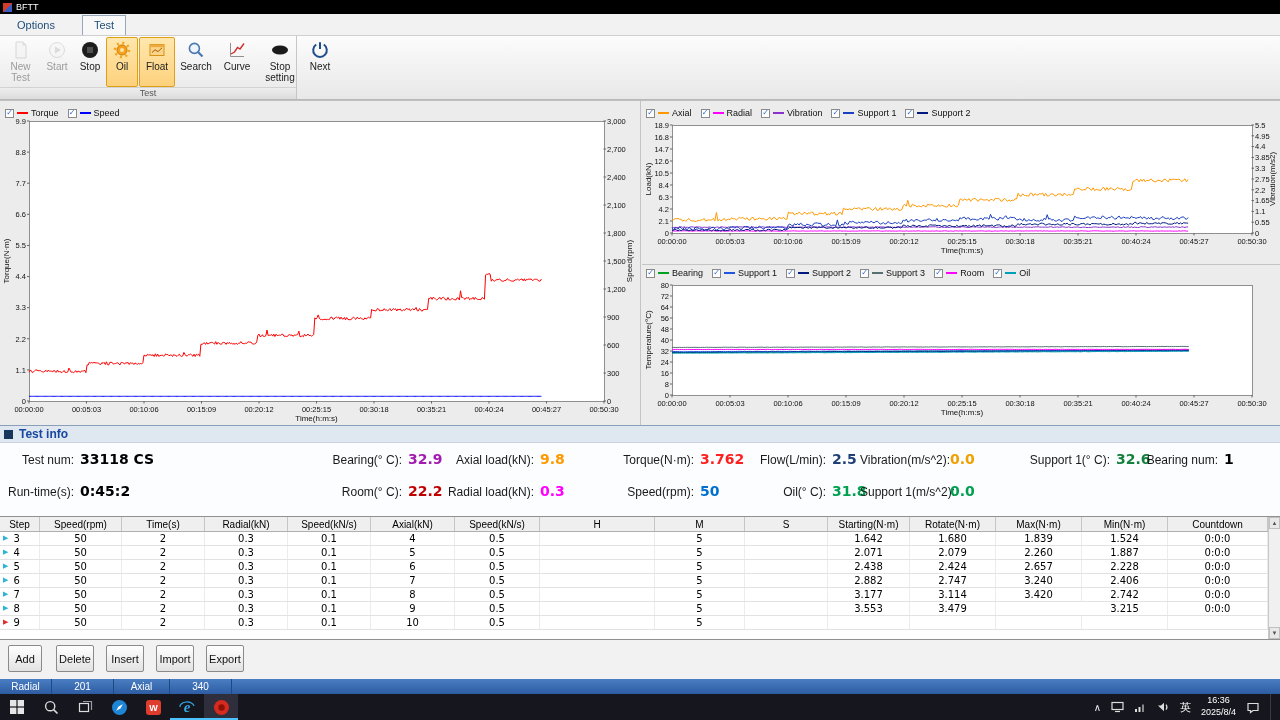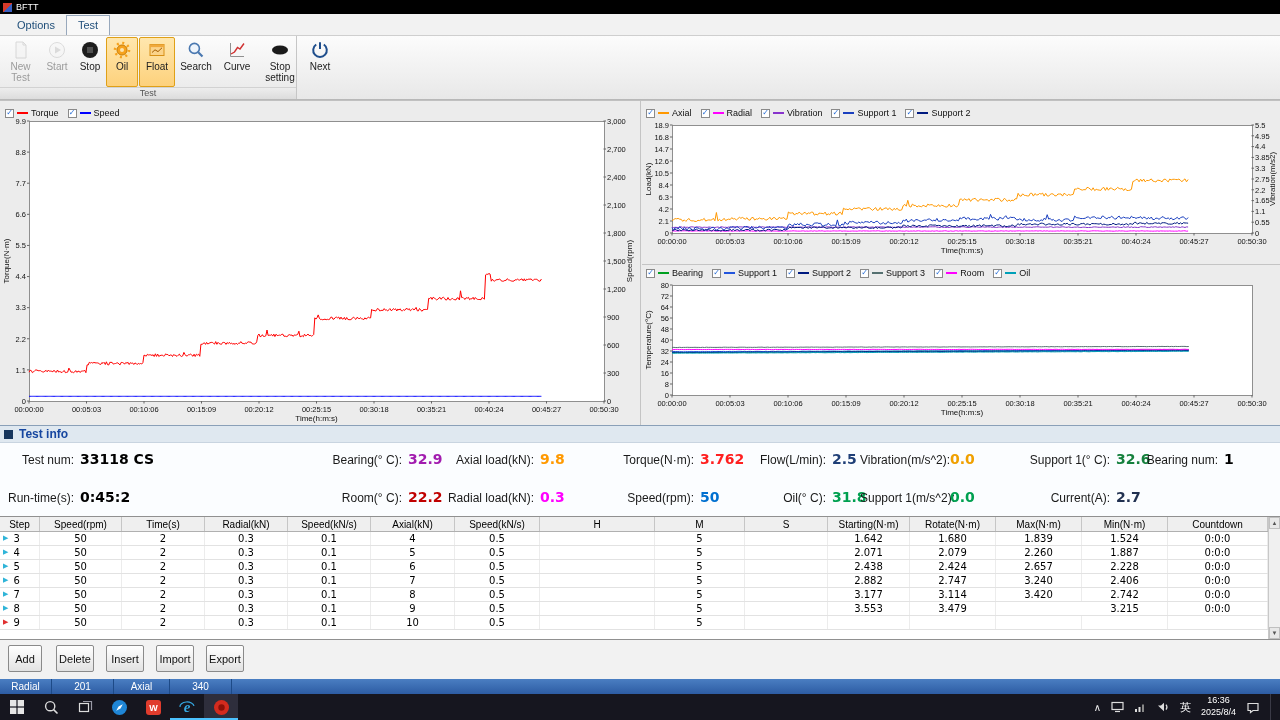--- a/index.html
+++ b/index.html
@@ -3,21 +3,21 @@
 <meta charset="utf-8">
 <style>
 *{margin:0;padding:0;box-sizing:border-box}
 html,body{width:1280px;height:720px;overflow:hidden}
 body{font-family:"Liberation Sans",sans-serif;background:#000}
 #screen{position:absolute;inset:0;width:1280px;height:720px;background:#ececec;overflow:hidden}
 
 #titlebar{position:absolute;left:0;top:0;width:1280px;height:14px;background:#000;color:#fff;display:flex;align-items:center;gap:4px;padding-left:3px;font-size:9px}
 #app-icon{width:9px;height:9px;background:linear-gradient(135deg,#d63a2a 55%,#3a5fc0 55%);display:inline-block}
 
-#menubar{position:absolute;left:0;top:14px;width:1280px;height:22px;background:#f2f2f2;border-bottom:1px solid #cfcfcf;display:flex;align-items:flex-end;padding-left:6px;gap:0}
+#menubar{position:absolute;left:0;top:14px;width:1280px;height:22px;background:#f2f2f2;border-bottom:1px solid #cfcfcf;display:flex;align-items:flex-end;padding-left:6px;gap:16px}
 .tab{font-size:11px;color:#1f4e79;padding:3px 11px 4px}
 .tab.active{background:#f8f8f8;border:1px solid #98a8bc;border-bottom:none}
 
 #toolbar{position:absolute;left:0;top:36px;width:1280px;height:64px;background:linear-gradient(#fcfcfc,#e8e8e8);border-bottom:1px solid #b8b8b8}
 #tool-group{position:absolute;left:0;top:0;width:297px;height:63px;border-right:1px solid #c6c6c6}
 #group-label{position:absolute;left:0;bottom:0;width:100%;height:12px;font-size:9px;color:#555;text-align:center;background:linear-gradient(#ededed,#dcdcdc);border-top:1px solid #d2d2d2}
 #tool-buttons{position:absolute;left:2px;top:1px;display:flex;height:50px}
 .tbtn{display:flex;flex-direction:column;align-items:center;padding:2px 2px 0;margin-right:1px;border:1px solid transparent;border-radius:2px;font-size:10px;color:#222;line-height:1.05;text-align:center}
 .tbtn svg{margin-bottom:2px;flex:none}
 .tbtn.hl{background:linear-gradient(#ffe7ae,#fdd17c);border-color:#dfa018}
@@ -34,21 +34,21 @@
 .legend{position:absolute;left:4px;top:2px;display:flex;gap:9px;align-items:center;height:12px;z-index:2}
 .lg-item{display:flex;align-items:center;gap:3px}
 .lg-cb{width:9px;height:9px;border:1px solid #8a8a8a;background:#fff;font-size:8px;line-height:8px;color:#2a6fd6;display:inline-flex;align-items:center;justify-content:center}
 .lg-sw{width:11px;height:2px;display:inline-block}
 .lg-lb{font-size:9px;color:#111}
 .chart-svg{position:absolute;left:0;top:0}
 
 #info-bar{position:absolute;left:0;top:425px;width:1280px;height:18px;background:#dfe8f0;border-top:1px solid #8aa0b8;border-bottom:1px solid #c8d4e0;display:flex;align-items:center;gap:6px;padding-left:4px}
 #info-sq{width:9px;height:9px;background:#17365d}
 #info-title{font-size:12px;font-weight:bold;color:#1747a0}
-#info-panel{position:absolute;left:0;top:443px;width:1280px;height:73px;background:#fbfdff;display:grid;grid-template-columns:292px 146px 136px 154px 124px 126px 132px 1fr;grid-auto-rows:26px;align-content:start;padding:8px 0 14px 8px;row-gap:12px}
+#info-panel{position:absolute;left:0;top:443px;width:1280px;height:73px;background:#fbfdff;display:grid;grid-template-columns:292px 146px 136px 154px 124px 126px 132px 1fr;grid-auto-rows:26px;align-content:start;padding:8px 0 14px 8px;row-gap:6px}
 .ti-cell{display:flex;align-items:baseline;gap:6px;white-space:nowrap}
 .ti-label{font-size:12px;color:#1a1a1a;text-align:right;display:inline-block;flex:none}
 .ti-value{font-size:14px;font-weight:bold;font-family:"DejaVu Sans",sans-serif}
 .ti-cell:nth-child(8n+1) .ti-label{width:66px}
 .ti-cell:nth-child(8n+2) .ti-label{width:102px}
 .ti-cell:nth-child(8n+3) .ti-label{width:88px}
 .ti-cell:nth-child(8n+4) .ti-label{width:112px}
 .ti-cell:nth-child(8n+5) .ti-label{width:90px}
 .ti-cell:nth-child(8n+6) .ti-label{width:84px}
 .ti-cell:nth-child(8n+7) .ti-label{width:124px}
@@ -511,24 +511,20 @@
         <span class="ti-value" style="color: rgb(0, 112, 208);">50</span>
       </div>
       <div class="ti-cell">
         <span class="ti-label">Oil(° C):</span>
         <span class="ti-value" style="color: rgb(0, 160, 80);">31.8</span>
       </div>
       <div class="ti-cell">
         <span class="ti-label">Support 1(m/s^2):</span>
         <span class="ti-value" style="color: rgb(0, 160, 80);">0.0</span>
       </div>
-      <div class="ti-cell">
-        <span class="ti-label">Current(A):</span>
-        <span class="ti-value" style="color: rgb(32, 48, 80);">2.7</span>
-      </div>
     </div>
 
   <div id="table">
     <div id="thead">
         <div class="th" style="width: 40px;">Step</div>
         <div class="th" style="width: 82px;">Speed(rpm)</div>
         <div class="th" style="width: 83px;">Time(s)</div>
         <div class="th" style="width: 83px;">Radial(kN)</div>
         <div class="th" style="width: 83px;">Speed(kN/s)</div>
         <div class="th" style="width: 84px;">Axial(kN)</div>

